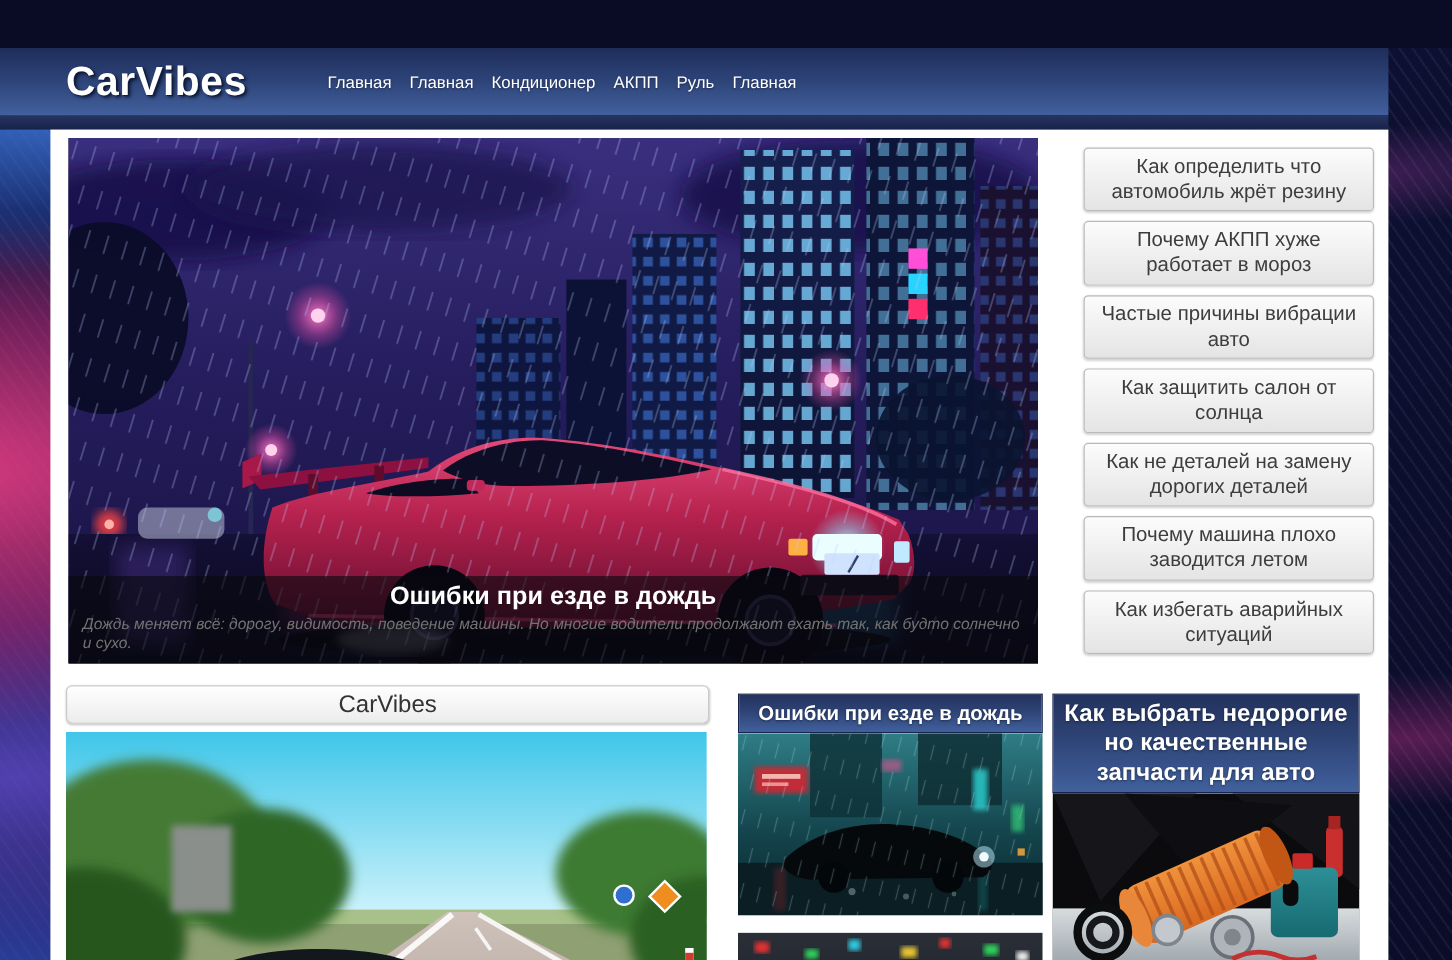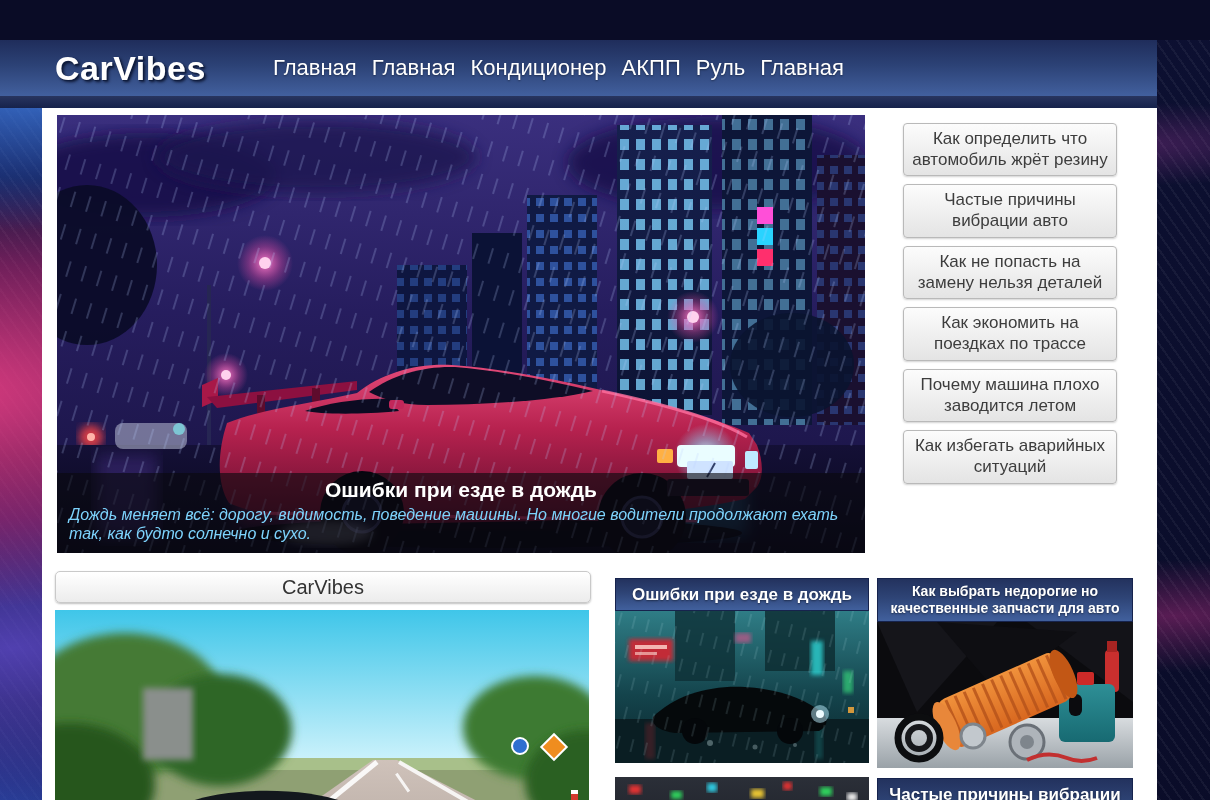--- a/index.html
+++ b/index.html
@@ -16,46 +16,46 @@
       linear-gradient(140deg,#131a45 0%,#0d1134 40%,#0a0c28 100%);
     margin-top: 40px;
   }
   
   .navbar{position:absolute;left:0;top:0;width:1157px;height:68px;}
   .navbar-inner{height:56px;display:flex;align-items:center;
     background:linear-gradient(180deg,#1f2d5b 0%,#2c4276 45%,#42609e 100%);}
   .logo{margin-left:55px;width:168px;font-size:34px;font-weight:700;color:#fff;letter-spacing:.5px;
     text-shadow:1px 1px 0 #101e40,2px 2px 3px rgba(5,10,30,.85);cursor:pointer;}
   .mainnav{margin-left:50px;display:flex;gap:15px;}
-  .nav-item{color:#fff;font-size:22px;text-decoration:none;cursor:pointer;text-shadow:0 1px 2px rgba(0,0,0,.4);}
+  .nav-item{color:#fff;font-size:14px;text-decoration:none;cursor:pointer;text-shadow:0 1px 2px rgba(0,0,0,.4);}
   .navbar-band{height:12px;background:linear-gradient(180deg,#28355f 0%,#16224b 100%);}
   
   .content{position:absolute;left:42px;top:68px;width:1115px;height:732px;background:#fff;}
   .hero{position:absolute;left:15px;top:7px;width:808px;height:438px;overflow:hidden;cursor:pointer;background:#17123f;}
   .hero svg{position:absolute;left:0;top:0;width:100%;height:100%;display:block;}
   .hero-caption{position:absolute;left:0;right:0;bottom:0;background:rgba(9,9,15,.62);padding:5px 12px 9px;}
   .hero-title{color:#fff;font-size:21px;font-weight:700;text-align:center;margin-bottom:3px;}
-  .hero-subtitle{color:#7dd3fc;font-size:16px;font-style:italic;line-height:1.22;}
-  .sidebar{position:absolute;left:861px;top:15px;width:214px;display:flex;flex-direction:column;gap:8px;}
+  .hero-subtitle{color:#737373;font-size:13px;font-style:italic;line-height:1.22;}
+  .sidebar{position:absolute;left:861px;top:15px;width:242px;display:flex;flex-direction:column;gap:8px;}
   .side-btn{min-height:26px;display:flex;align-items:center;justify-content:center;text-align:center;
     padding:5px 8px;background:linear-gradient(180deg,#fcfcfc,#e4e4e4);border:1px solid #b9b9b9;border-radius:4px;
     font-size:17px;color:#3d3d3d;line-height:1.22;box-shadow:0 1px 2px rgba(0,0,0,.18);cursor:pointer;}
   .heading-bar{position:absolute;left:13px;top:463px;width:534px;height:30px;display:flex;align-items:center;justify-content:center;
     background:linear-gradient(180deg,#ffffff,#ececec);border:1px solid #c9c9c9;border-radius:5px;
     font-size:20px;color:#333;box-shadow:0 1px 2px rgba(0,0,0,.25);}
   .left-image{position:absolute;left:13px;top:502px;width:534px;height:300px;overflow:hidden;cursor:pointer;background:#bfeffc;}
   .left-image svg{width:100%;height:100%;display:block;}
   .col-mid{position:absolute;left:573px;top:470px;width:254px;}
   .col-right{position:absolute;left:835px;top:470px;width:256px;}
   .card{cursor:pointer;}
   .card-header{background:linear-gradient(180deg,#23325e 0%,#2e4476 45%,#41609d 100%);
     border:1px solid #16234d;color:#fff;font-weight:700;text-align:center;
     text-shadow:0 1px 2px rgba(0,0,0,.45);}
   .h-one{font-size:17px;padding:5px 6px;line-height:1.25;}
-  .h-two{font-size:14px;padding:4px 4px;line-height:1.22;}
+  .h-two{font-size:20px;padding:4px 4px;line-height:1.22;}
   .card-img{overflow:hidden;display:block;}
   .card-img svg{width:100%;height:100%;display:block;}
   .img-mid1{height:152px;}
   .gap-mid{height:14px;}
   .img-mid2{height:110px;}
   .img-right1{height:146px;}
   .gap-right{height:10px;}
 </style>
 </head>
 <body>
@@ -189,23 +189,24 @@
         <rect width="808" height="438" fill="url(#rain)"></rect>
       </svg>
       <div class="hero-caption">
         <div class="hero-title">Ошибки при езде в дождь</div>
         <div class="hero-subtitle">Дождь меняет всё: дорогу, видимость, поведение машины. Но многие водители продолжают ехать так, как будто солнечно и сухо.</div>
       </div>
     </div>
 
     <aside class="sidebar">
       <div class="side-btn">Как определить что автомобиль жрёт резину</div>
+      <div class="side-btn">Почему АКПП хуже работает в мороз</div>
       <div class="side-btn">Частые причины вибрации авто</div>
-      <div class="side-btn">Как не попасть на замену нельзя деталей</div>
-      <div class="side-btn">Как экономить на поездках по трассе</div>
+      <div class="side-btn">Как защитить салон от солнца</div>
+      <div class="side-btn">Как не деталей на замену дорогих деталей</div>
       <div class="side-btn">Почему машина плохо заводится летом</div>
       <div class="side-btn">Как избегать аварийных ситуаций</div>
     </aside>
 
     <div class="heading-bar">CarVibes</div>
 
     <div class="left-image">
       <svg viewBox="0 0 534 300" preserveAspectRatio="none">
         <defs>
           <linearGradient id="sky2" x1="0" y1="0" x2="0" y2="1">

